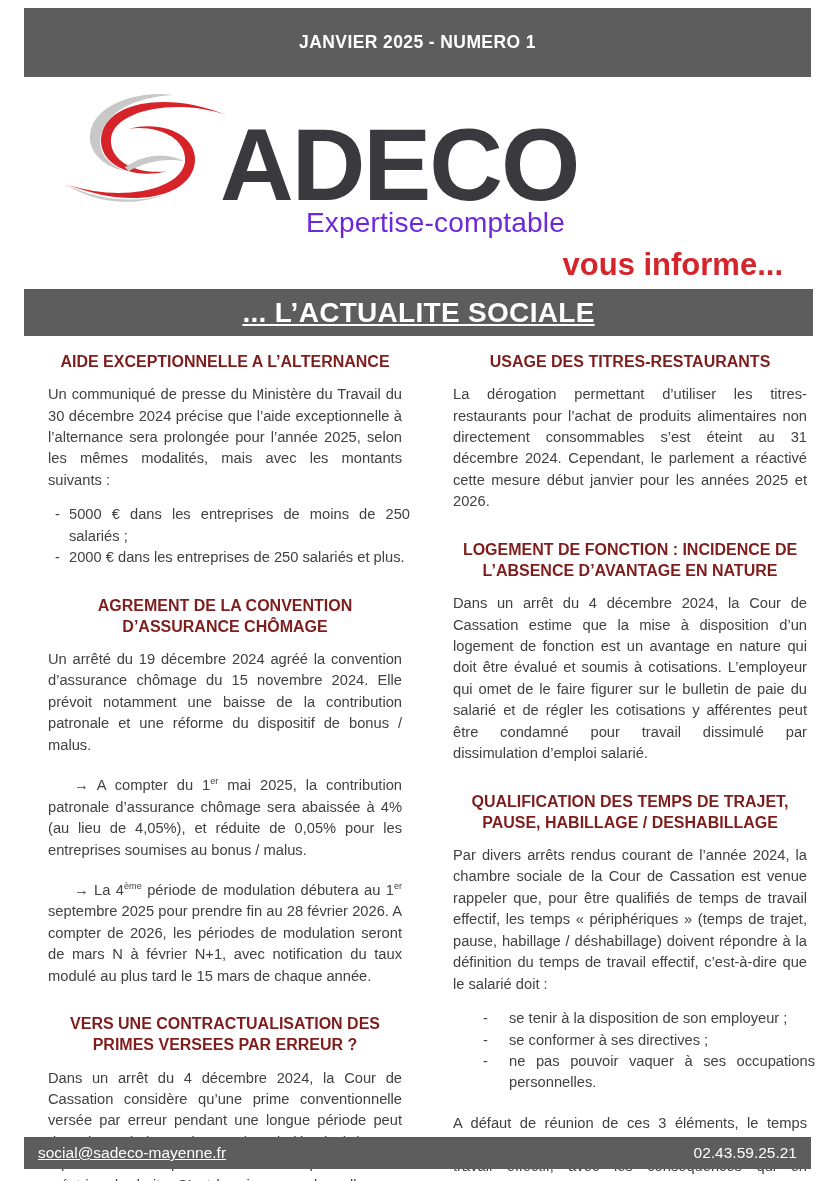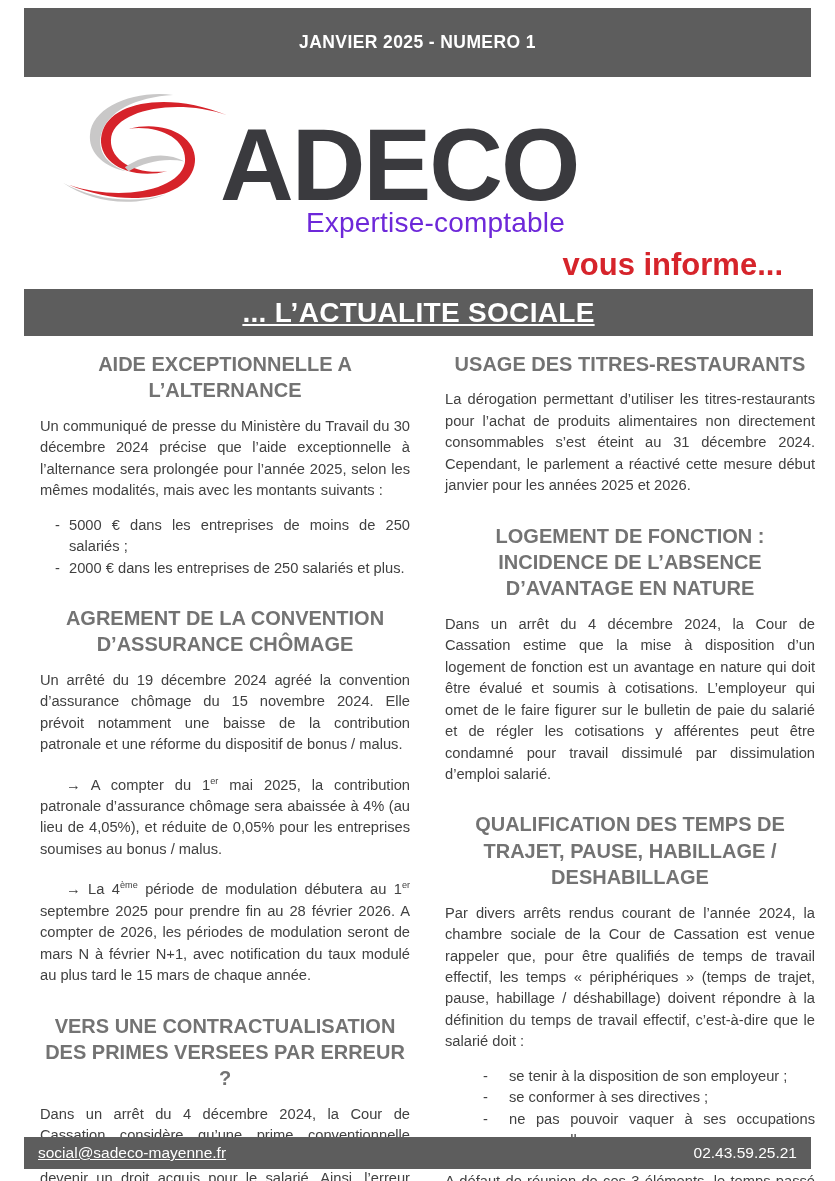--- a/index.html
+++ b/index.html
@@ -36,26 +36,26 @@
   .section-banner{
     position:absolute;left:24px;top:289px;width:789px;height:47px;
     background:#5d5d5d;color:#fff;
     display:flex;align-items:center;justify-content:center;
     font-weight:bold;font-size:28px;letter-spacing:.3px;text-decoration:underline;
   }
   
   .columns{position:absolute;left:40px;top:336px;width:775px;display:flex;gap:35px;}
   .col{width:370px;}
   .sec-heading{
-    color:#737373;font-weight:bold;font-size:20px;line-height:1.32;
+    color:#7f1d1d;font-weight:bold;font-size:16px;line-height:1.32;
     text-align:center;margin:26px 0 12px;
   }
   .col .section:first-child .sec-heading{margin-top:15px;}
   .col p{
-    margin:0 0 13px;font-size:14.7px;line-height:1.46;
+    margin:0 8px 13px;font-size:14.7px;line-height:1.46;
     text-align:justify;color:#414141;
   }
   .arrow-p{text-indent:26px;margin-top:19px !important;}
   sup{font-size:.62em;line-height:0;vertical-align:super;}
   .dash-list{margin:0 0 13px;}
   .dash-item{display:flex;font-size:14.7px;line-height:1.46;text-align:justify;}
   .col-left .dash-item{padding-left:15px;}
   .col-left .dash{flex:0 0 14px;}
   .col-right .dash-item{padding-left:38px;}
   .col-right .dash{flex:0 0 26px;}

